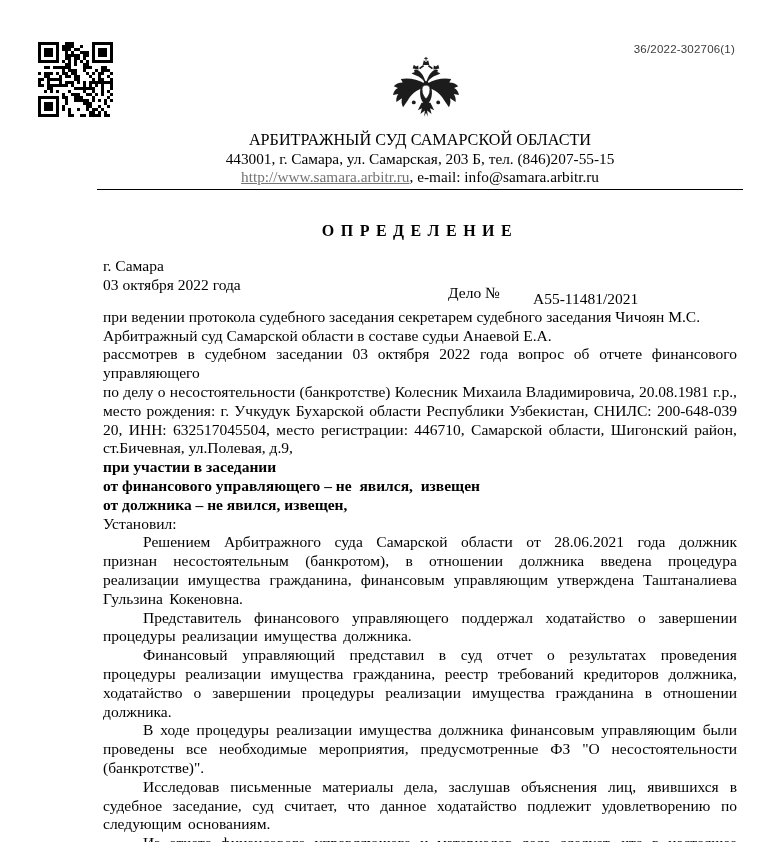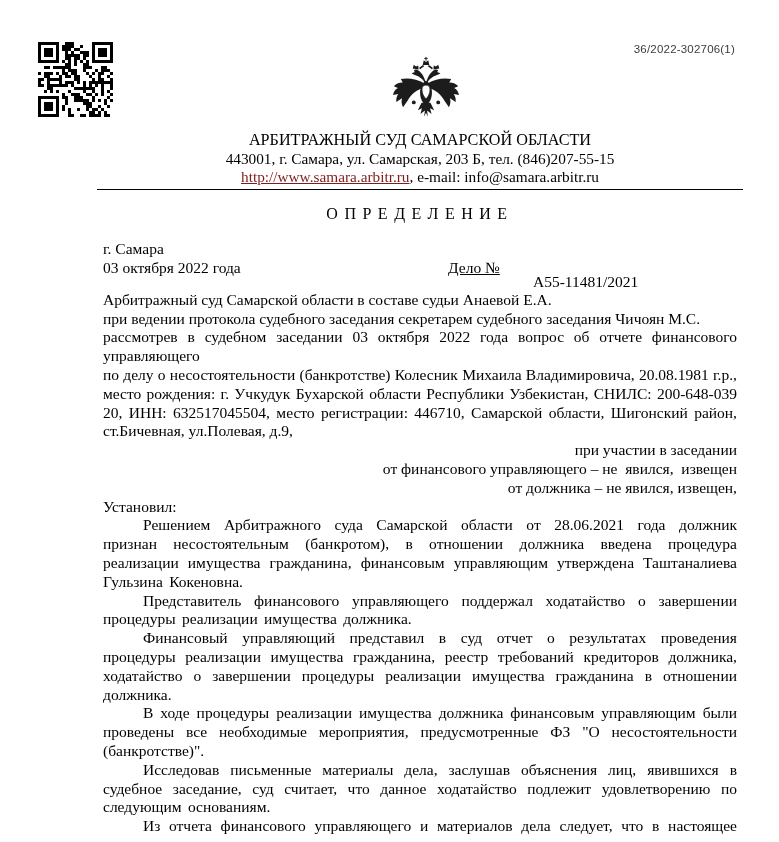--- a/index.html
+++ b/index.html
@@ -15,33 +15,33 @@
   }
   .qr-wrap { position:absolute; left:38px; top:42px; width:75px; height:75px; }
   .emblem  { position:absolute; left:389px; top:52px; width:74px; height:72px; }
   .content {
     position:absolute; left:103px; top:0; width:634px;
     font-size:15.5px; line-height:18.8px;
   }
   p { margin:0; }
   .court-name { margin-top:131px; text-align:center; font-size:16.2px; line-height:18.5px; }
   .addr, .linkline { text-align:center; font-size:15.3px; line-height:18.5px; }
-  a.site { color:#7f1d1d; text-decoration:underline; cursor:pointer; }
+  a.site { color:#737373; text-decoration:underline; cursor:pointer; }
   .rule { border:0; border-top:1.6px solid #000; margin:2px -6px 0 -6px; height:0; }
   .doc-title {
-    margin-top:15px; text-align:center; font-weight:normal;
+    margin-top:32px; text-align:center; font-weight:bold;
     font-size:16px; letter-spacing:6.5px;
   }
   .city { margin-top:17px; }
   .case-row { position:relative; height:18.8px; }
-  .case-label  { position:absolute; left:345px; top:0;text-decoration:underline; }
+  .case-label  { position:absolute; left:345px; top:8px; }
   .case-number { position:absolute; left:430px; top:14px; }
   .intro-block { margin-top:13px; }
   .intro-p { text-align:justify; }
-  .pre { white-space:pre-wrap; text-align:right; }
+  .pre { white-space:pre-wrap; text-align:left;font-weight:bold; }
   .heading-center { }
   .para { text-align:justify; text-indent:40px; word-spacing:2.5px; }
 </style>
 </head>
 <body>
 
 <div class="page">
 
   <div class="qr-wrap"><svg viewBox="0 0 25 25" width="75" height="75" shape-rendering="crispEdges">
         <path d="M9 0h1v1h-1zM10 0h1v1h-1zM11 0h1v1h-1zM8 1h1v1h-1zM9 1h1v1h-1zM10 1h1v1h-1zM11 1h1v1h-1zM14 1h1v1h-1zM8 2h1v1h-1zM9 2h1v1h-1zM10 2h1v1h-1zM12 2h1v1h-1zM13 2h1v1h-1zM9 3h1v1h-1zM11 3h1v1h-1zM14 3h1v1h-1zM15 3h1v1h-1zM16 3h1v1h-1zM9 4h1v1h-1zM10 4h1v1h-1zM11 4h1v1h-1zM12 4h1v1h-1zM13 4h1v1h-1zM15 4h1v1h-1zM16 4h1v1h-1zM9 5h1v1h-1zM10 5h1v1h-1zM12 5h1v1h-1zM13 5h1v1h-1zM15 5h1v1h-1zM8 6h1v1h-1zM10 6h1v1h-1zM12 6h1v1h-1zM14 6h1v1h-1zM16 6h1v1h-1zM9 7h1v1h-1zM10 7h1v1h-1zM12 7h1v1h-1zM15 7h1v1h-1zM16 7h1v1h-1zM2 8h1v1h-1zM3 8h1v1h-1zM5 8h1v1h-1zM6 8h1v1h-1zM7 8h1v1h-1zM8 8h1v1h-1zM9 8h1v1h-1zM10 8h1v1h-1zM15 8h1v1h-1zM16 8h1v1h-1zM17 8h1v1h-1zM21 8h1v1h-1zM22 8h1v1h-1zM8 9h1v1h-1zM10 9h1v1h-1zM11 9h1v1h-1zM12 9h1v1h-1zM15 9h1v1h-1zM19 9h1v1h-1zM21 9h1v1h-1zM22 9h1v1h-1zM23 9h1v1h-1zM0 10h1v1h-1zM2 10h1v1h-1zM3 10h1v1h-1zM4 10h1v1h-1zM6 10h1v1h-1zM8 10h1v1h-1zM9 10h1v1h-1zM11 10h1v1h-1zM12 10h1v1h-1zM16 10h1v1h-1zM18 10h1v1h-1zM20 10h1v1h-1zM21 10h1v1h-1zM24 10h1v1h-1zM2 11h1v1h-1zM3 11h1v1h-1zM7 11h1v1h-1zM9 11h1v1h-1zM10 11h1v1h-1zM12 11h1v1h-1zM13 11h1v1h-1zM17 11h1v1h-1zM20 11h1v1h-1zM23 11h1v1h-1zM0 12h1v1h-1zM1 12h1v1h-1zM3 12h1v1h-1zM4 12h1v1h-1zM5 12h1v1h-1zM6 12h1v1h-1zM7 12h1v1h-1zM12 12h1v1h-1zM13 12h1v1h-1zM18 12h1v1h-1zM20 12h1v1h-1zM21 12h1v1h-1zM24 12h1v1h-1zM0 13h1v1h-1zM3 13h1v1h-1zM7 13h1v1h-1zM9 13h1v1h-1zM10 13h1v1h-1zM11 13h1v1h-1zM13 13h1v1h-1zM15 13h1v1h-1zM17 13h1v1h-1zM18 13h1v1h-1zM19 13h1v1h-1zM20 13h1v1h-1zM21 13h1v1h-1zM22 13h1v1h-1zM23 13h1v1h-1zM24 13h1v1h-1zM0 14h1v1h-1zM1 14h1v1h-1zM3 14h1v1h-1zM4 14h1v1h-1zM5 14h1v1h-1zM6 14h1v1h-1zM7 14h1v1h-1zM8 14h1v1h-1zM9 14h1v1h-1zM11 14h1v1h-1zM15 14h1v1h-1zM17 14h1v1h-1zM19 14h1v1h-1zM21 14h1v1h-1zM24 14h1v1h-1zM3 15h1v1h-1zM4 15h1v1h-1zM12 15h1v1h-1zM13 15h1v1h-1zM14 15h1v1h-1zM15 15h1v1h-1zM16 15h1v1h-1zM17 15h1v1h-1zM18 15h1v1h-1zM21 15h1v1h-1zM24 15h1v1h-1zM2 16h1v1h-1zM4 16h1v1h-1zM6 16h1v1h-1zM10 16h1v1h-1zM15 16h1v1h-1zM18 16h1v1h-1zM21 16h1v1h-1zM23 16h1v1h-1zM8 17h1v1h-1zM11 17h1v1h-1zM12 17h1v1h-1zM13 17h1v1h-1zM16 17h1v1h-1zM17 17h1v1h-1zM19 17h1v1h-1zM21 17h1v1h-1zM24 17h1v1h-1zM8 18h1v1h-1zM9 18h1v1h-1zM12 18h1v1h-1zM13 18h1v1h-1zM14 18h1v1h-1zM18 18h1v1h-1zM23 18h1v1h-1zM9 19h1v1h-1zM12 19h1v1h-1zM13 19h1v1h-1zM14 19h1v1h-1zM15 19h1v1h-1zM16 19h1v1h-1zM18 19h1v1h-1zM20 19h1v1h-1zM22 19h1v1h-1zM24 19h1v1h-1zM9 20h1v1h-1zM15 20h1v1h-1zM16 20h1v1h-1zM17 20h1v1h-1zM22 20h1v1h-1zM8 21h1v1h-1zM16 21h1v1h-1zM17 21h1v1h-1zM20 21h1v1h-1zM23 21h1v1h-1zM8 22h1v1h-1zM10 22h1v1h-1zM13 22h1v1h-1zM16 22h1v1h-1zM18 22h1v1h-1zM19 22h1v1h-1zM21 22h1v1h-1zM10 23h1v1h-1zM17 23h1v1h-1zM18 23h1v1h-1zM20 23h1v1h-1zM22 23h1v1h-1zM10 24h1v1h-1zM11 24h1v1h-1zM14 24h1v1h-1zM15 24h1v1h-1zM17 24h1v1h-1zM18 24h1v1h-1zM19 24h1v1h-1zM20 24h1v1h-1zM22 24h1v1h-1zM23 24h1v1h-1zM0 0h7v7h-7z M1 1h5v5h-5z M2 2h3v3h-3z M18 0h7v7h-7z M19 1h5v5h-5z M20 2h3v3h-3z M0 18h7v7h-7z M1 19h5v5h-5z M2 20h3v3h-3z " fill="#000" fill-rule="evenodd"></path>
@@ -82,22 +82,22 @@
     <p class="doc-title">ОПРЕДЕЛЕНИЕ</p>
 
     <p class="city">г. Самара</p>
     <div class="case-row">
       <span>03 октября 2022 года</span>
       <span class="case-label">Дело №</span>
       <span class="case-number">А55-11481/2021</span>
     </div>
 
     <div class="intro-block">
+      <p class="intro-p">при ведении протокола судебного заседания секретарем судебного заседания Чичоян М.С.</p>
       <p class="intro-p">Арбитражный суд Самарской области в составе судьи Анаевой Е.А.</p>
-      <p class="intro-p">при ведении протокола судебного заседания секретарем судебного заседания Чичоян М.С.</p>
       <p class="intro-p">рассмотрев в судебном заседании 03 октября  2022 года вопрос об отчете финансового управляющего</p>
       <p class="intro-p">по делу о несостоятельности (банкротстве) Колесник Михаила Владимировича, 20.08.1981 г.р., место рождения: г. Учкудук Бухарской области Республики Узбекистан, СНИЛС: 200-648-039 20, ИНН: 632517045504, место регистрации:  446710, Самарской области, Шигонский район, ст.Бичевная, ул.Полевая, д.9,</p>
       <p class="intro-p pre">при участии в заседании</p>
       <p class="intro-p pre">от финансового управляющего – не  явился,  извещен</p>
       <p class="intro-p pre">от должника – не явился, извещен,</p>
     </div>
 
     <p class="heading-center">Установил:</p>
 
     <p class="para">Решением Арбитражного суда Самарской области от 28.06.2021 года должник признан несостоятельным (банкротом), в отношении должника введена процедура реализации имущества гражданина, финансовым управляющим утверждена Таштаналиева Гульзина Кокеновна.</p>

